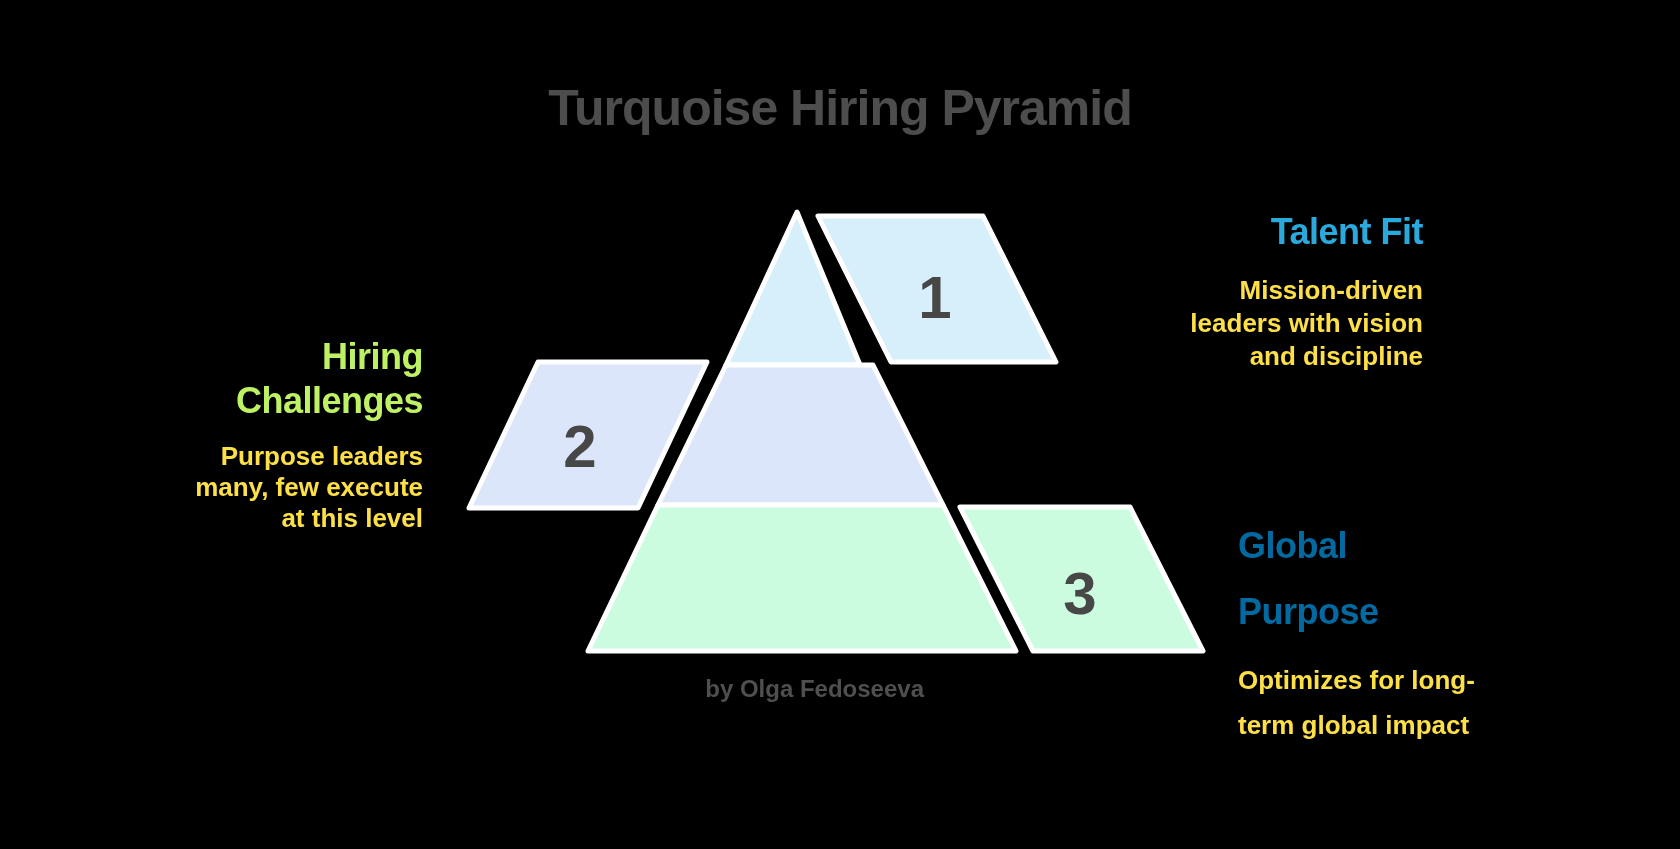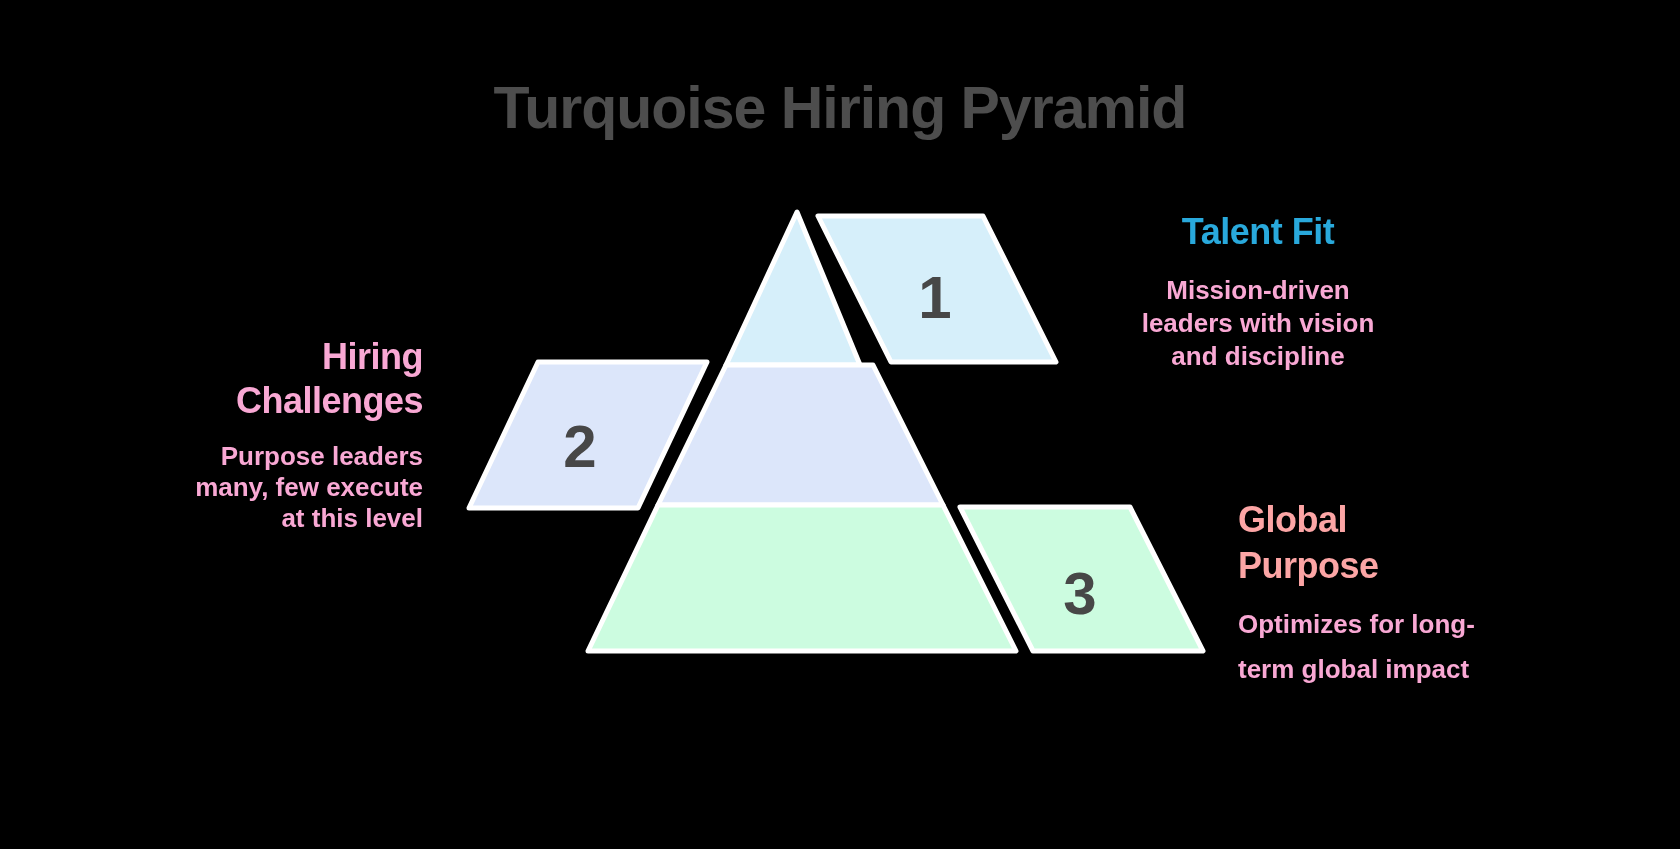--- a/index.html
+++ b/index.html
@@ -30,21 +30,21 @@
   .fill-mint     { fill: #CCFCE0; }
 
   .abs { position: absolute; }
 
   #title {
     left: 0;
     top: 80;
     top: 80px;
     width: 1680px;
     text-align: center;
-    font-size: 59px;
+    font-size: 50px;
     font-weight: bold;
     letter-spacing: -1px;
     color: #4D4D4D;
     line-height: 56px;
   }
 
   .level-number {
     width: 120px;
     height: 64px;
     line-height: 64px;
@@ -61,34 +61,34 @@
     font-size: 36px;
     font-weight: bold;
     letter-spacing: -0.5px;
     line-height: 44px;
     white-space: pre-line;
   }
   .callout-desc {
     font-size: 26px;
     font-weight: bold;
     line-height: 33px;
-    color: #f9a8d4;
+    color: #fde047;
     white-space: pre-line;
   }
 
-  #callout-1 { left: 1093px; top: 210px; width: 330px; text-align: center; }
+  #callout-1 { left: 1093px; top: 210px; width: 330px; text-align: right; }
   #callout-1 .callout-heading { color: #29A9DC; }
   #callout-1 .callout-desc { margin-top: 20px; }
 
   #callout-2 { left: 123px; top: 335px; width: 300px; text-align: right; }
-  #callout-2 .callout-heading { color: #f9a8d4; }
+  #callout-2 .callout-heading { color: #bef264; }
   #callout-2 .callout-desc { margin-top: 18px; line-height: 31px; }
 
   #callout-3 { left: 1238px; top: 497px; width: 330px; text-align: left; }
-  #callout-3 .callout-heading { color: #fca5a5; line-height: 46px; }
+  #callout-3 .callout-heading { color: #0369a1; line-height: 66px; margin-top: 16px; }
   #callout-3 .callout-desc { margin-top: 13px; line-height: 45px; }
 
   #footer {
     left: 624px;
     top: 675px;
     width: 300px;
     text-align: right;
     font-size: 24px;
     font-weight: bold;
     line-height: 28px;
@@ -133,15 +133,16 @@
   </div>
 
   <div id="callout-3" class="abs">
     <div class="callout-heading">Global
 Purpose</div>
     <div class="callout-desc">Optimizes for long-
 term global impact</div>
   </div>
 
   <div id="footer" class="abs">
+    <div>by Olga Fedoseeva</div>
   </div>
 
 </div>
 
 </body></html>

